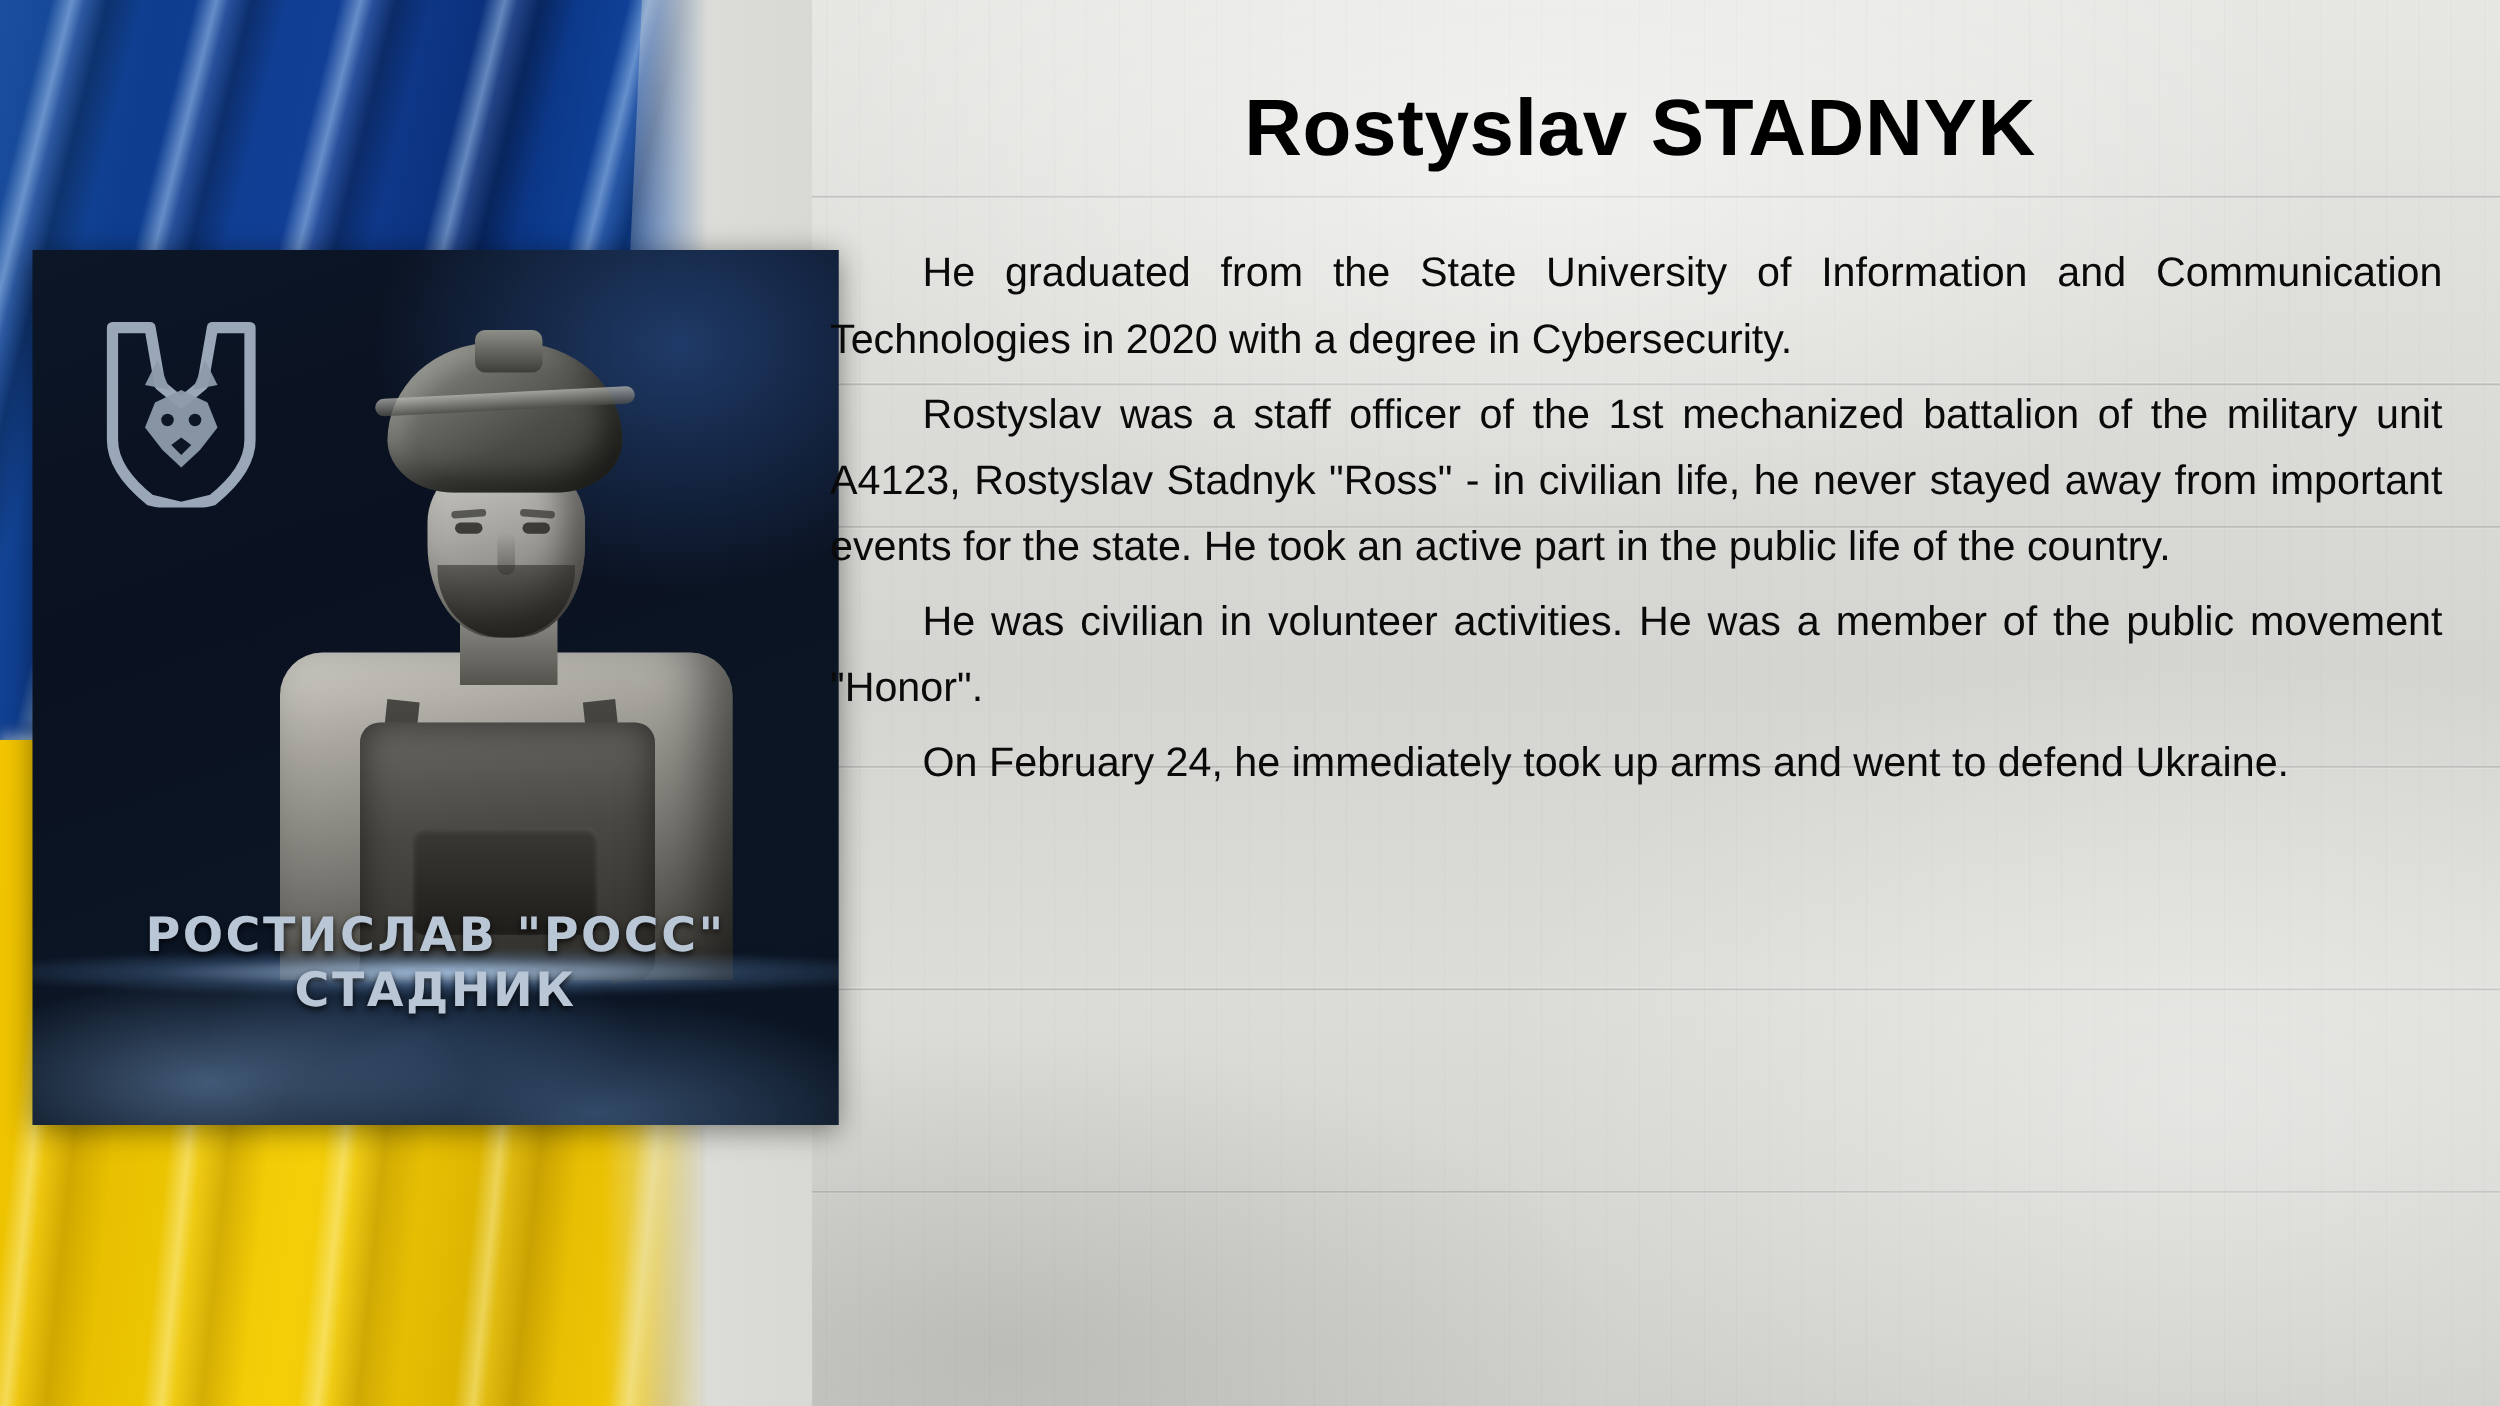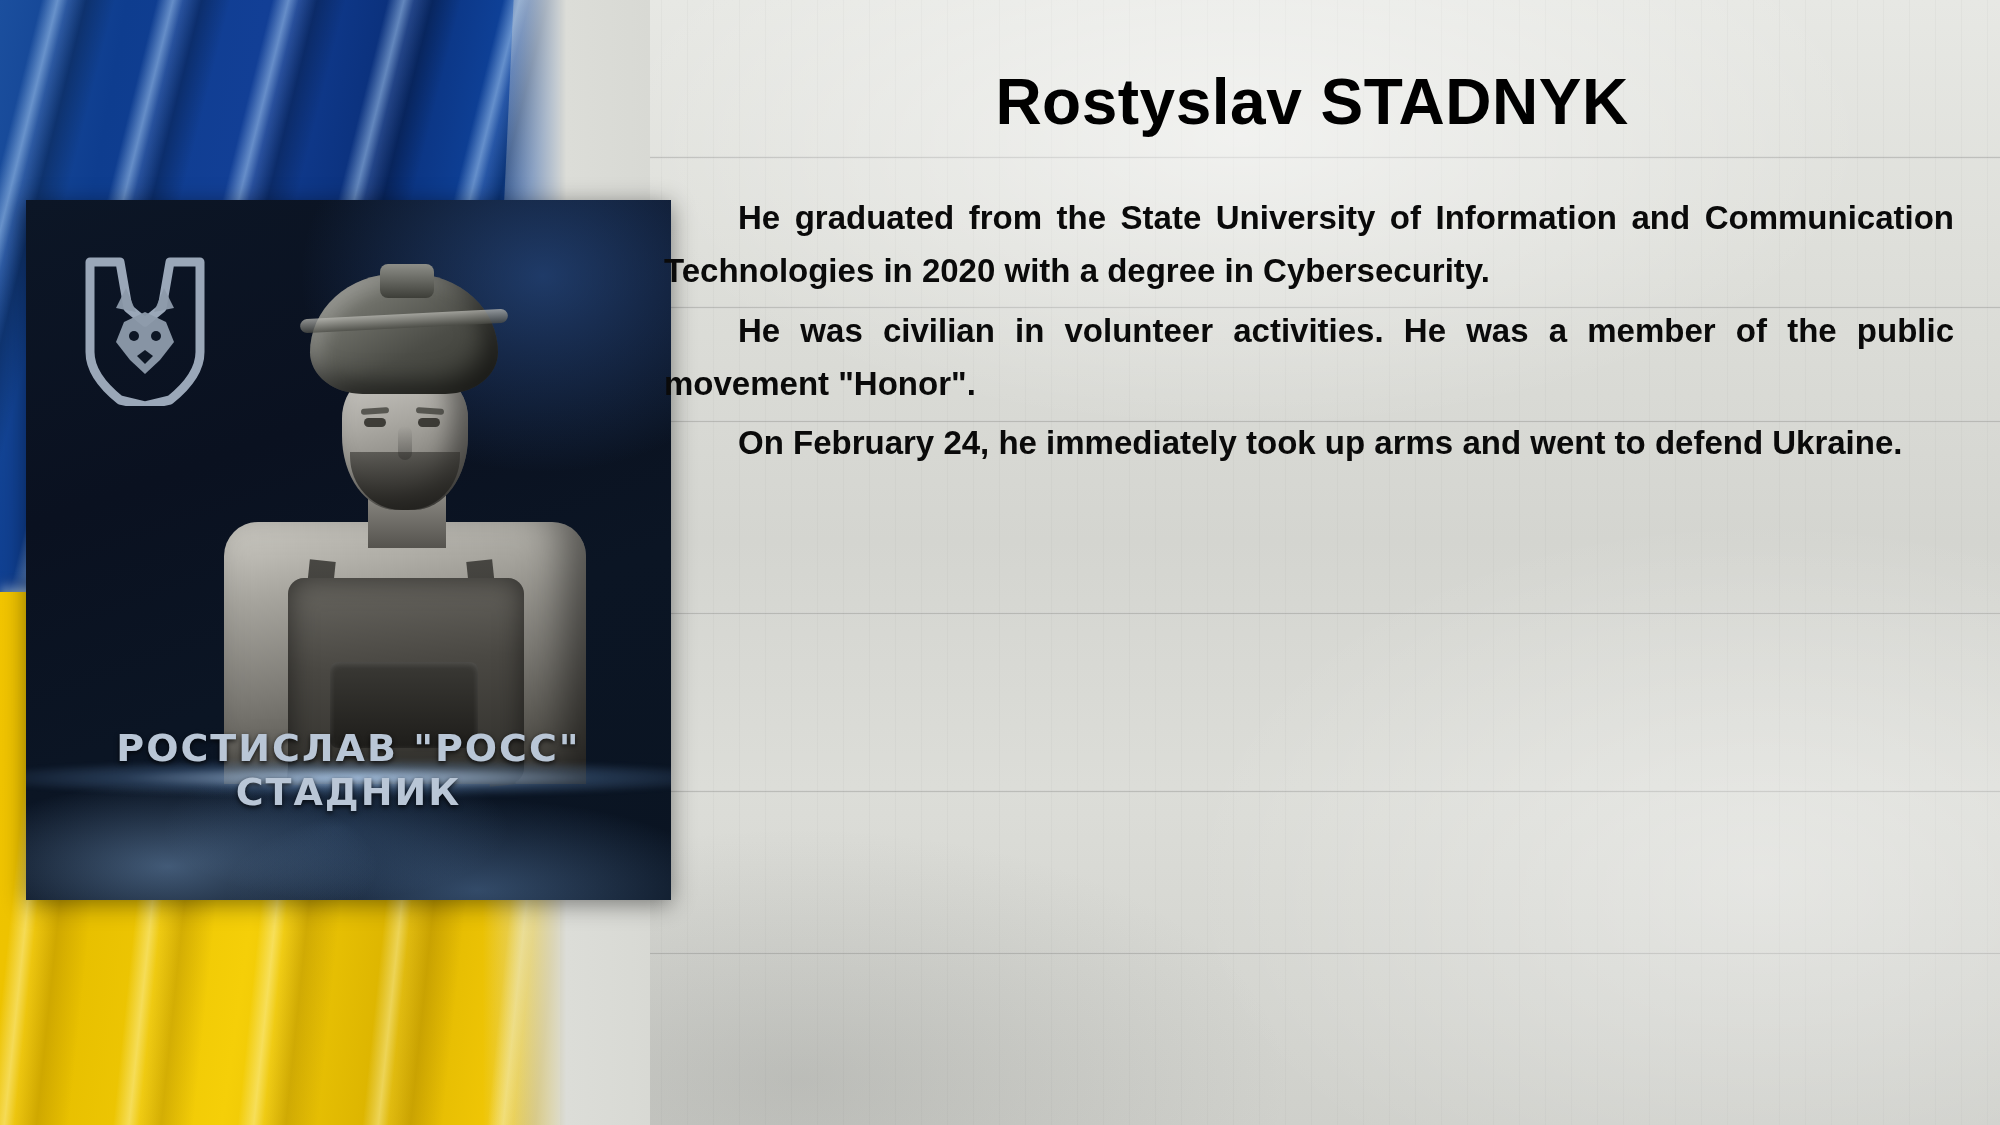--- a/index.html
+++ b/index.html
@@ -321,21 +321,20 @@
     padding-right: 6px;
   }
   .para {
     font-family: "Liberation Sans", sans-serif;
     font-size: 33px;
     line-height: 1.62;
     color: #0a0a0a;
     text-align: justify;
     text-indent: 74px;
     margin: 0 0 6px 0;
-    font-weight: bold;
   }
   .para:last-child { margin-bottom: 0; }
 </style>
 </head>
 <body>
 
 <div class="slide">
 
   <div class="bg-wood"></div>
   <div class="bg-planks">
@@ -401,18 +400,19 @@
     <div class="photo-caption">РОСТИСЛАВ "РОСС" СТАДНИК</div>
   </div>
 
   <div class="content">
     <div class="title-block">
       <div class="title-name">Rostyslav STADNYK</div>
     </div>
 
     <div class="body-text">
       <p class="para">He graduated from the State University of Information and Communication Technologies in 2020 with a degree in Cybersecurity.</p>
+      <p class="para">Rostyslav was a staff officer of the 1st mechanized battalion of the military unit A4123, Rostyslav Stadnyk "Ross" - in civilian life, he never stayed away from important events for the state. He took an active part in the public life of the country.</p>
       <p class="para">He was civilian in volunteer activities. He was a member of the public movement "Honor".</p>
       <p class="para">On February 24, he immediately took up arms and went to defend Ukraine.</p>
     </div>
   </div>
 
 </div>
 
 </body></html>

